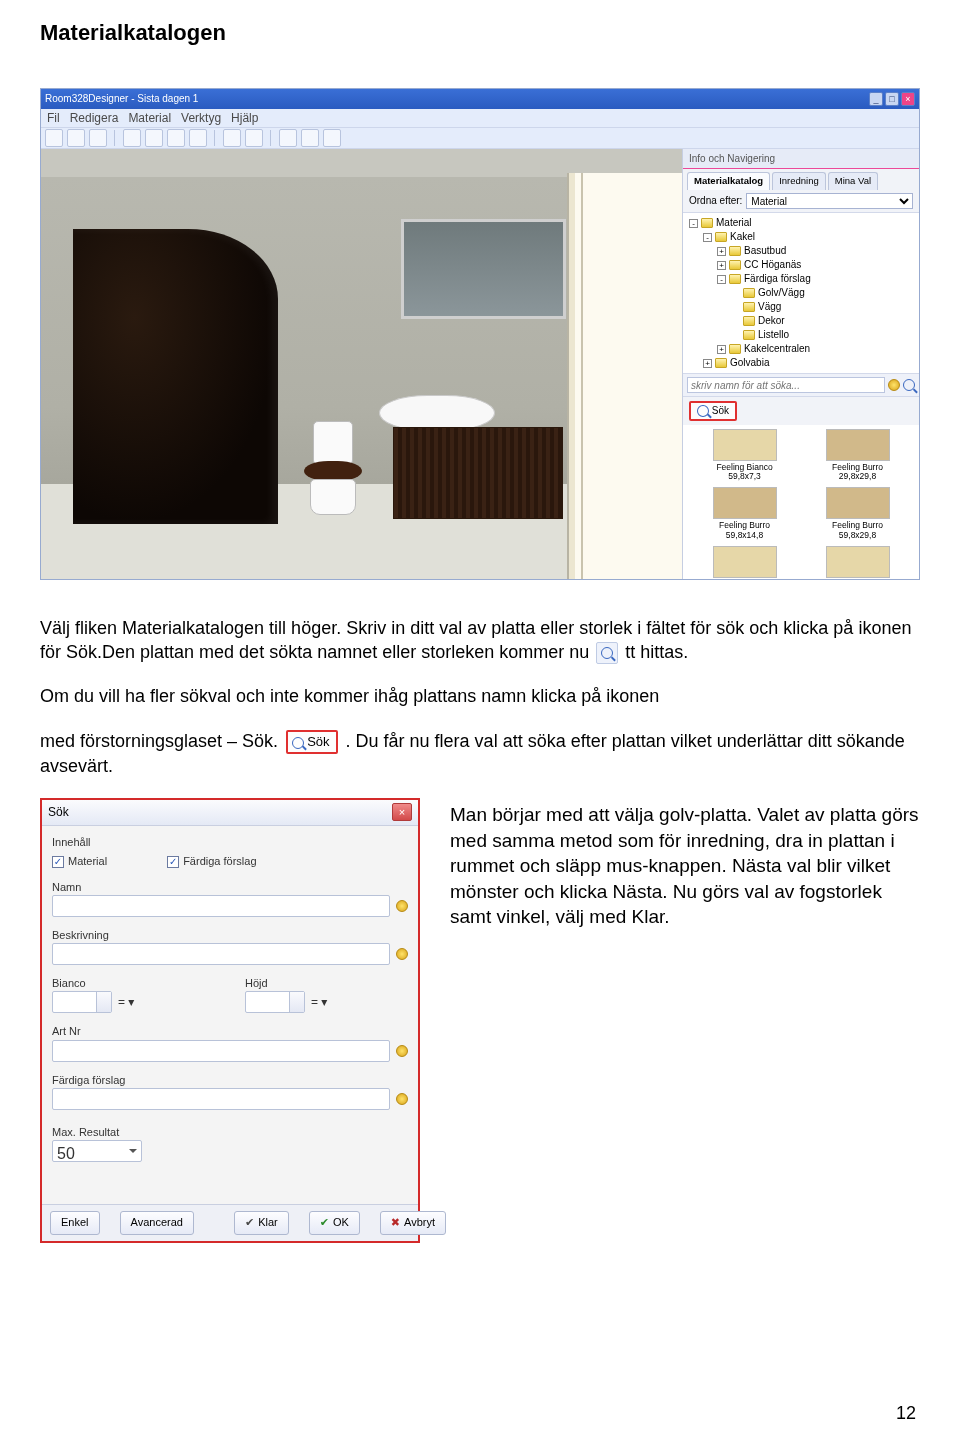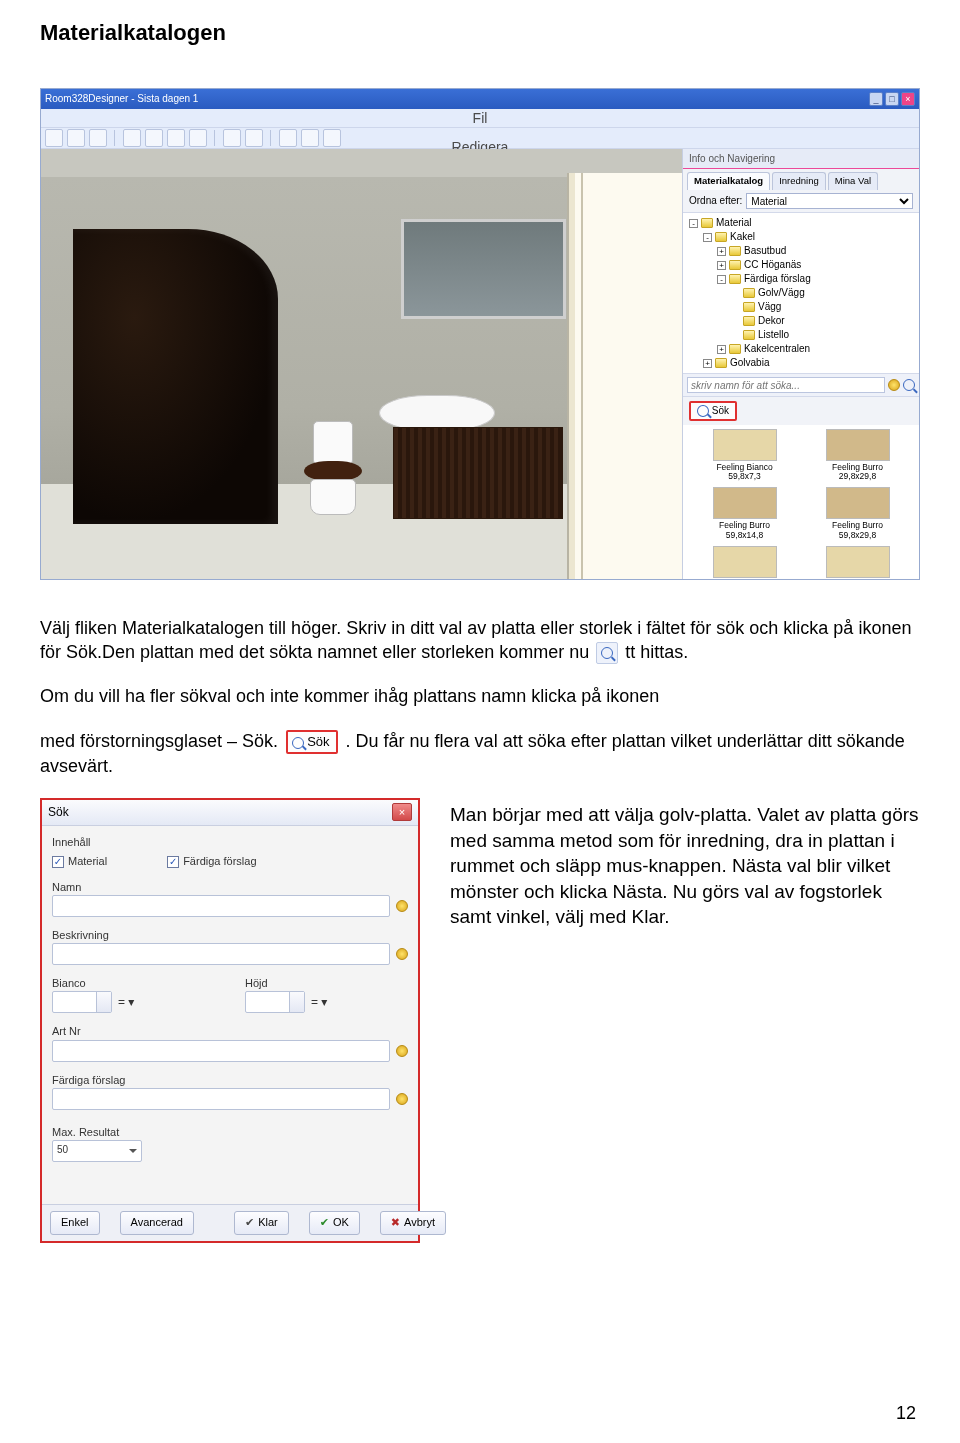--- a/index.html
+++ b/index.html
@@ -39,23 +39,22 @@
     color: #fff;
   }
   .titlebar .wbtns { display:flex; gap:2px; }
   .titlebar .wbtn { width:14px; height:14px; background:#c8d6f2; border:1px solid #5a7fc8; border-radius:2px; display:flex; align-items:center; justify-content:center; font-size:9px; color:#2a3f70;}
   .menubar {
     height: 18px;
     background:#e4ecfb;
     display:flex; gap:10px;
     align-items:center;
     padding:0 6px;
-    font-size:14px;
+    font-size:12px;
     color:#4a4a4a;
-    flex-direction:column;
   }
   .toolbar {
     height: 22px;
     background:#e4ecfb;
     border-top:1px solid #cdd6eb;
     border-bottom:1px solid #cdd6eb;
     display:flex; align-items:center; gap:4px;
     padding:0 4px;
   }
   .tbtn { width:18px; height:18px; border:1px solid #b8c4de; background:#f4f7fd; border-radius:2px; }
@@ -186,21 +185,21 @@
     padding:0 6px; font-size:12px;
   }
   .dlg-title .x { width:20px;height:18px;border:1px solid #b03a3a;background:linear-gradient(#f08a8a,#d24a4a); color:#fff; font-size:11px; text-align:center; line-height:16px; border-radius:2px;}
   .dlg-body { padding:8px 10px; flex:1; position:relative; color:#333; }
   .dlg-body label { font-size:11px; }
   .dlg-row { margin-bottom:10px; }
   .dlg-inrow { display:flex; align-items:center; gap:6px; }
   .dlg-in { height:22px; border:1px solid #b8c2d8; background:#fff; border-radius:2px; flex:1; }
   .dlg-spin { width:60px; height:22px; border:1px solid #b8c2d8; background:#fff; border-radius:2px; position:relative;}
   .dlg-spin::after { content:""; position:absolute; right:0;top:0;bottom:0;width:14px; border-left:1px solid #b8c2d8; background:linear-gradient(#fafafd,#e4e8f4);}
-  .dlg-sel { height:22px; border:1px solid #b8c2d8; background:#fff; border-radius:2px; width:90px; position:relative; padding:2px 4px; font-size:10px;}
+  .dlg-sel { height:22px; border:1px solid #b8c2d8; background:#fff; border-radius:2px; width:90px; position:relative; padding:2px 4px; font-size:16px;}
   .dlg-sel::after { content:""; position:absolute; right:4px; top:8px; border:4px solid transparent; border-top-color:#555;}
   .checks { display:flex; gap:60px; margin-bottom:6px;}
   .check { display:flex; align-items:center; gap:4px; font-size:11px;}
   .check .box { width:12px;height:12px;border:1px solid #6b7aa0;background:#fff; display:flex;align-items:center;justify-content:center;font-size:10px;color:#2a58b8;}
   .dlg-btnbar {
     border-top:1px solid #c9cfe0;
     padding:6px 8px; display:flex; gap:20px; align-items:center;
     background:#eef0f6;
   }
   .dbtn {

